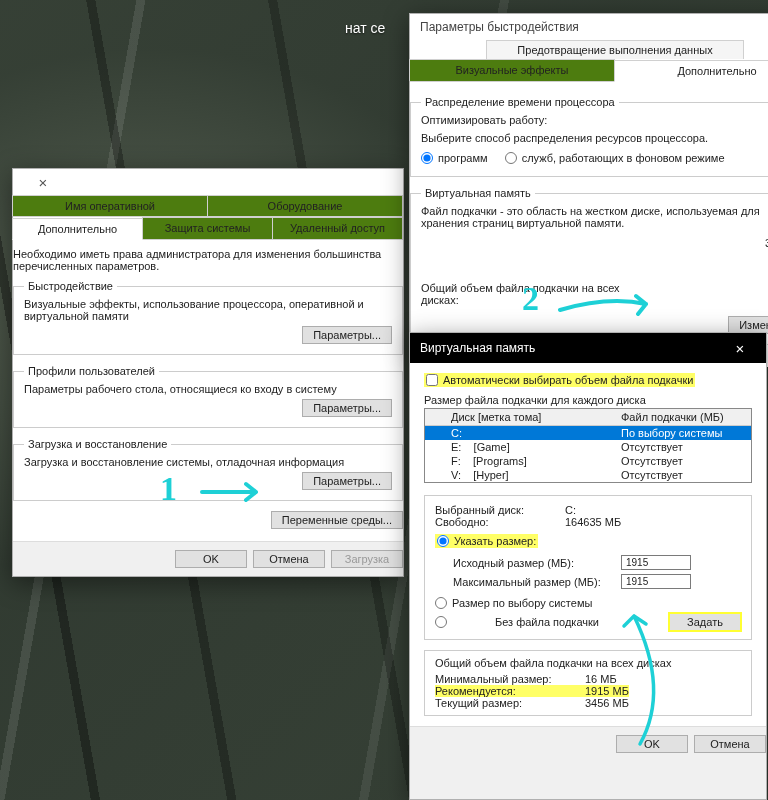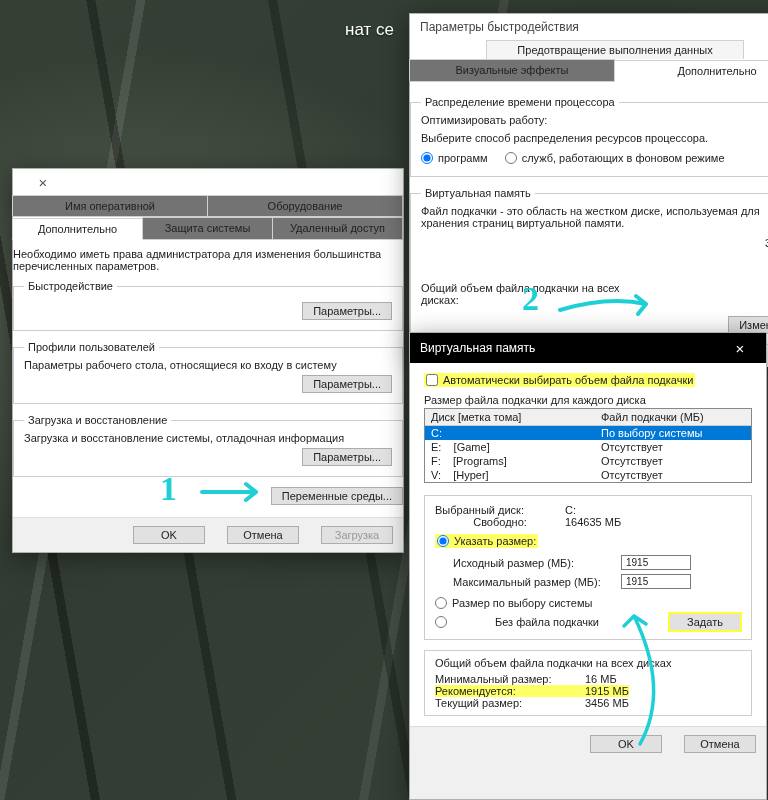--- a/index.html
+++ b/index.html
@@ -7,56 +7,56 @@
   .desktop-bg { position:absolute; inset:0;
     background:
       radial-gradient(ellipse at 20% 40%, rgba(90,100,85,0.9) 0%, rgba(50,60,50,0.9) 40%),
       linear-gradient(135deg,#5a6555 0%,#2d3530 40%,#4a5548 70%,#1f2620 100%);
   }
   .desktop-bg::before { content:""; position:absolute; inset:0;
     background:
       linear-gradient(80deg, transparent 0 10%, rgba(0,0,0,.35) 10% 11%, transparent 11% 25%, rgba(0,0,0,.3) 25% 26%, transparent 26% 45%, rgba(0,0,0,.25) 45% 46%, transparent 46%),
       linear-gradient(100deg, transparent 0 15%, rgba(255,255,255,.1) 15% 16%, transparent 16% 55%, rgba(255,255,255,.08) 55% 56%, transparent 56%);
   }
-  .cloud { position:absolute; top:20px; left:345px; font-size:17px; color:#fff; text-shadow:0 1px 2px #0009; }
+  .cloud { position:absolute; top:20px; left:345px; font-size:14px; color:#fff; text-shadow:0 1px 2px #0009; }
 
   .win { position:absolute; background:#f0f0f0; border:1px solid #b0b0b0; box-shadow:0 6px 24px rgba(0,0,0,.45); font-size:11px; color:#222; }
   .titlebar { height:26px; display:flex; align-items:center; padding:0 6px 0 10px; background:#fff; font-size:12px; color:#444; }
   .titlebar.dark { background:#000; color:#fff; height:30px; }
   .titlebar .ttl { flex:1; }
   .titlebar .close { width:40px; text-align:center; font-size:15px; color:#555; cursor:default; }
   .titlebar.dark .close { color:#fff; }
 
   .tabs { display:flex; border-bottom:1px solid #d0d0d0; background:#fff; font-size:11px; }
-  .tabs .tab { flex:1; text-align:center; padding:4px 0; border:1px solid #d0d0d0; border-bottom:none; margin-left:-1px; background:#737373; }
+  .tabs .tab { flex:1; text-align:center; padding:4px 0; border:1px solid #d0d0d0; border-bottom:none; margin-left:-1px; background:#4d7c0f; }
   .tabs .tab.active { background:#fff; border-bottom:1px solid #fff; position:relative; top:1px; }
   .tabrow2 { display:flex; }
   .tabrow2 .tab { flex:1; }
 
   .pane { background:#fff; padding:8px 0 12px; }
 
   fieldset { border:1px solid #ccc; margin:6px 0 10px; padding:6px 10px 10px; }
   legend { font-size:11px; padding:0 4px; }
 
   .btn { background:#e1e1e1; border:1px solid #adadad; padding:2px 10px; font-size:11px; min-width:72px; text-align:center; display:inline-block; }
   .btn-row { text-align:right; margin-top:4px; }
-  .dlg-btns { display:flex; gap:22px; justify-content:flex-end; padding:8px 10px; background:#f0f0f0; border-top:1px solid #ddd; }
+  .dlg-btns { display:flex; gap:6px; justify-content:flex-end; padding:8px 0; background:#f0f0f0; border-top:1px solid #ddd; }
 
   .radio, .chk { display:inline-flex; align-items:center; gap:5px; font-size:11px; }
   .radio input, .chk input { margin:0; width:12px; height:12px; }
 
   .hl { background:#ffff66; }
   .hl-outline { outline:2px solid #ffff33; outline-offset:-1px; }
 
   .drive-table { border:1px solid #888; background:#fff; }
   .drive-head { display:flex; background:#f0f0f0; border-bottom:1px solid #ccc; font-size:11px; }
   .drive-head div { padding:2px 6px; }
   .drive-rows div.row { display:flex; padding:1px 6px; font-size:11px; }
   .drive-rows div.row.sel { background:#0078d7; color:#fff; }
-  .c1 { width:170px; }
+  .c1 { width:170px;margin-left:20px; }
   .c2 { flex:1; }
 
   .txt { border:1px solid #7a7a7a; background:#fff; padding:1px 4px; width:70px; font-size:10px; text-align:left; display:inline-block; }
 
   .annot { position:absolute; color:#1ed0d6; pointer-events:none; font-weight:bold; }
 
   
   #w1 { left:12px; top:168px; width:392px; }
   
   #w2 { left:409px; top:13px; width:412px; height:338px; }
@@ -81,20 +81,21 @@
   <div class="tabs">
     <div class="tab active">Дополнительно</div>
     <div class="tab">Защита системы</div>
     <div class="tab">Удаленный доступ</div>
   </div>
   <div class="pane">
     <div style="margin-bottom:8px;">Необходимо иметь права администратора для изменения большинства перечисленных параметров.</div>
 
     <fieldset>
       <legend>Быстродействие</legend>
+      <div>Визуальные эффекты, использование процессора, оперативной и виртуальной памяти</div>
       <div class="btn-row">
         <span class="btn">Параметры...</span>
       </div>
     </fieldset>
 
     <fieldset>
       <legend>Профили пользователей</legend>
       <div>Параметры рабочего стола, относящиеся ко входу в систему</div>
       <div class="btn-row">
         <span class="btn">Параметры...</span>
@@ -198,21 +199,21 @@
           </div>
         </div>
     </div>
 
     <div style="margin-top:12px;border:1px solid #ccc;padding:8px 10px;">
       <div style="display:flex;">
           <span style="width:130px;">Выбранный диск:</span>
           <span>C:</span>
         </div>
       <div style="display:flex;">
-          <span style="width:130px;text-align:center;">Свободно:</span>
+          <span style="width:130px;">Свободно:</span>
           <span>164635 МБ</span>
         </div>
 
       <label class="radio hl" style="margin-top:6px;padding:1px 2px;">
         <input type="radio" checked="" style="">
           <span>Указать размер:</span>
       </label>
       <div style="display:flex;align-items:center;margin:6px 0 4px 18px;">
         <span style="width:168px;">Исходный размер (МБ):</span>
         <span class="txt hl">1915</span>

